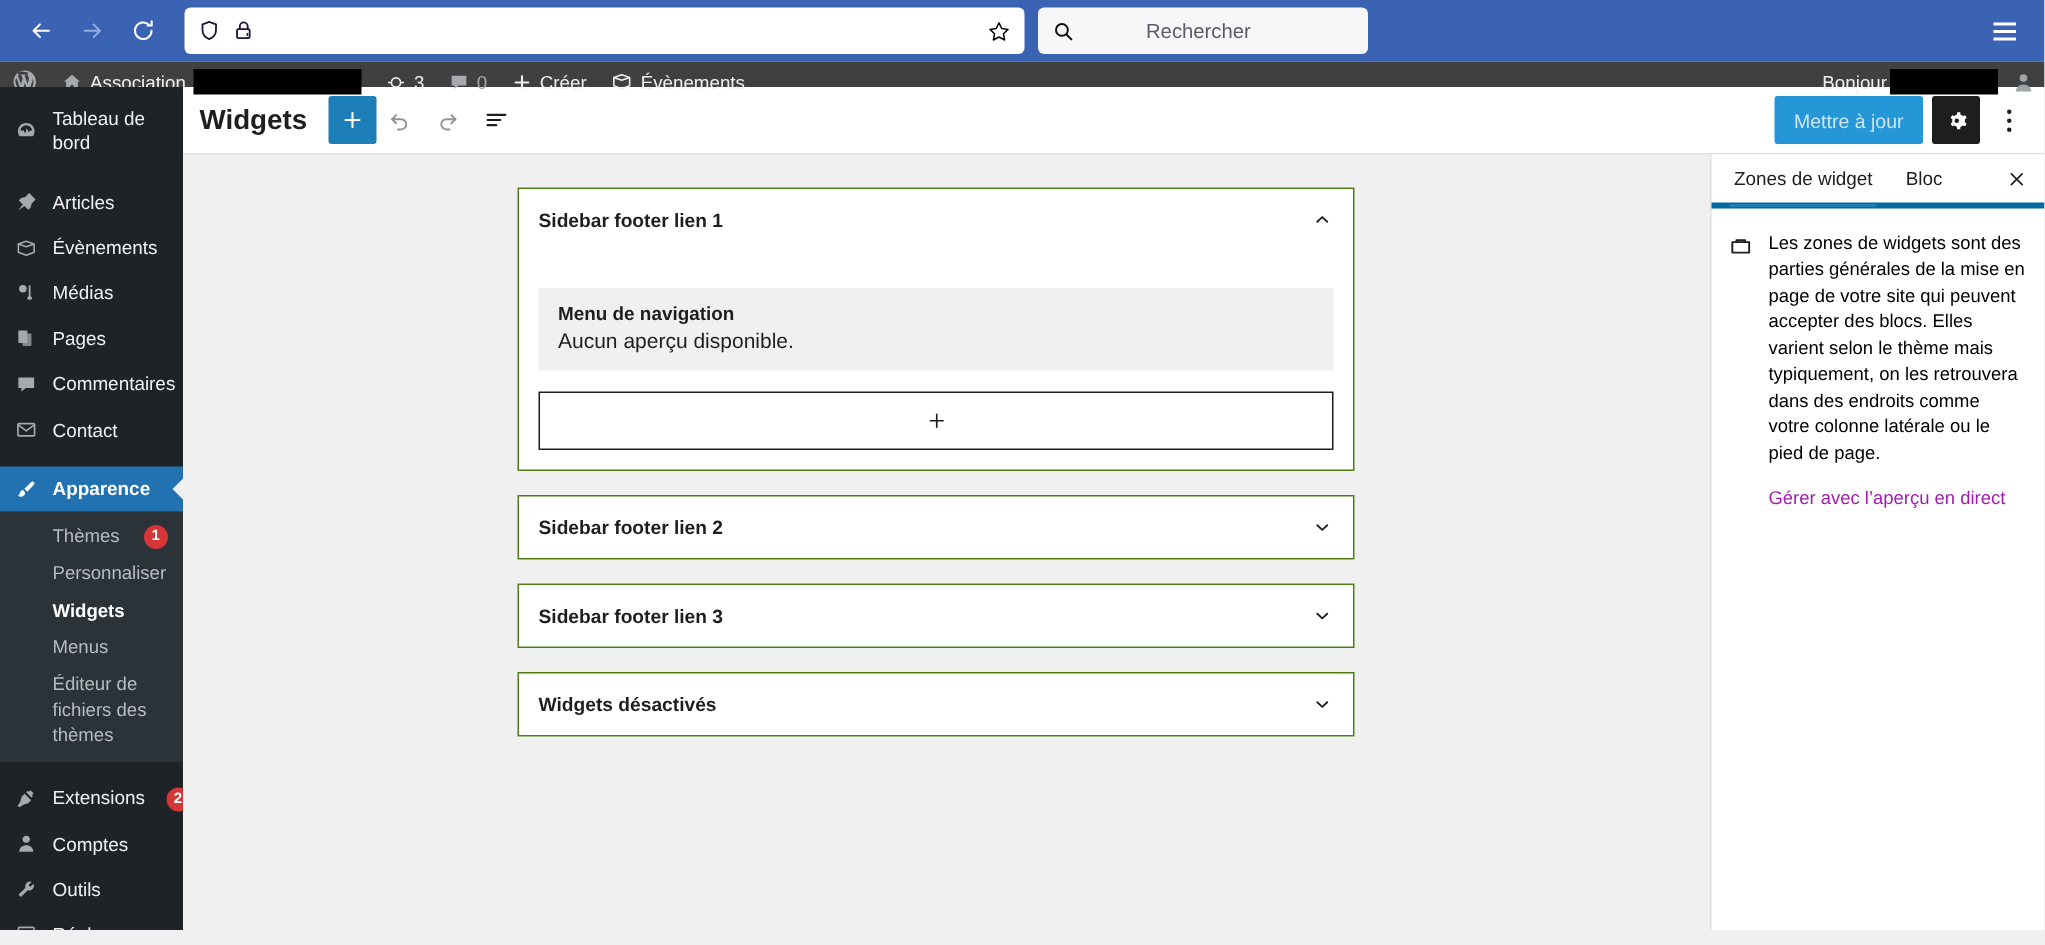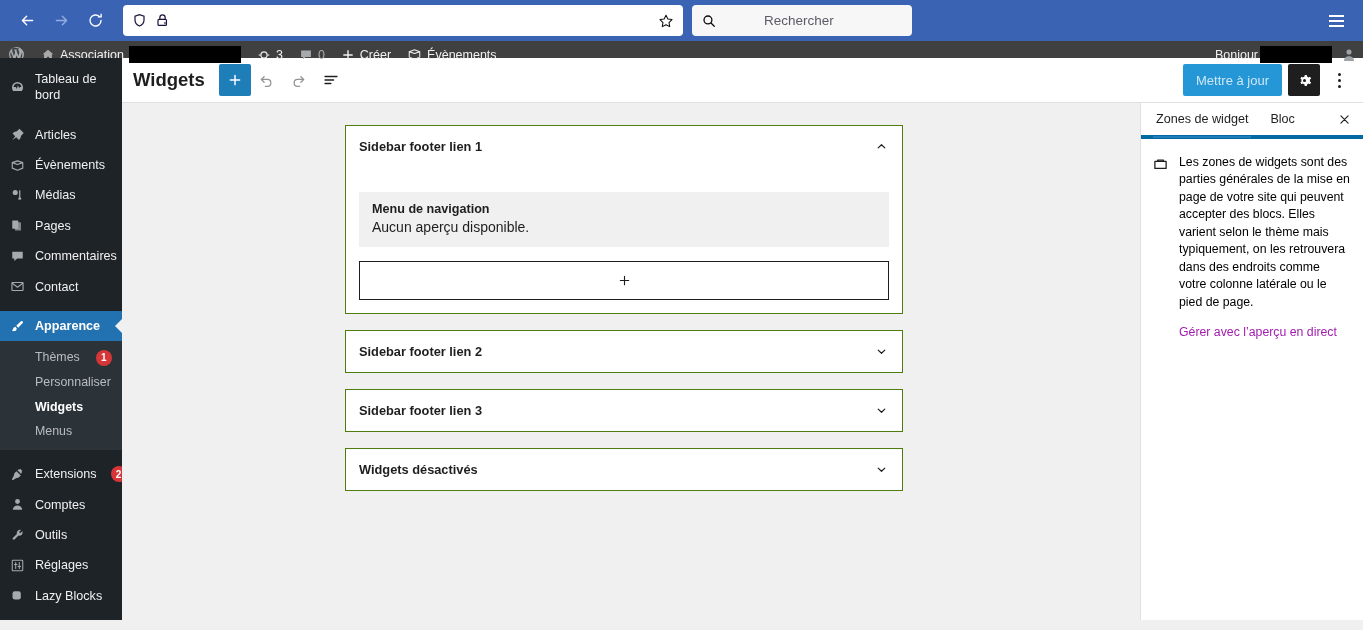--- a/index.html
+++ b/index.html
@@ -555,20 +555,23 @@
         <span class="badge">1</span>
       </div>
       <div class="sub-item">
         <span>Personnaliser</span>
       </div>
       <div class="sub-item current">
         <span>Widgets</span>
       </div>
       <div class="sub-item">
         <span>Menus</span>
+      </div>
+      <div class="sub-item">
+        <span>Éditeur de fichiers des thèmes</span>
       </div>
     </div>
 
     <div class="menu-sep"></div>
 
     <div class="menu-item">
       <span class="mico">
         <svg width="15" height="15" viewBox="0 0 20 20" fill="currentColor">
             <path d="M13.7 2.4 12.3 3.8l-.9-.9-1.4 1.4 4.6 4.6 1.4-1.4-.9-.9 1.4-1.4zM8.6 5.6 5.9 8.3l-1 3.7-2.4 4.3 1.2 1.2 4.3-2.4 3.7-1 2.7-2.7z"></path>
           </svg>

